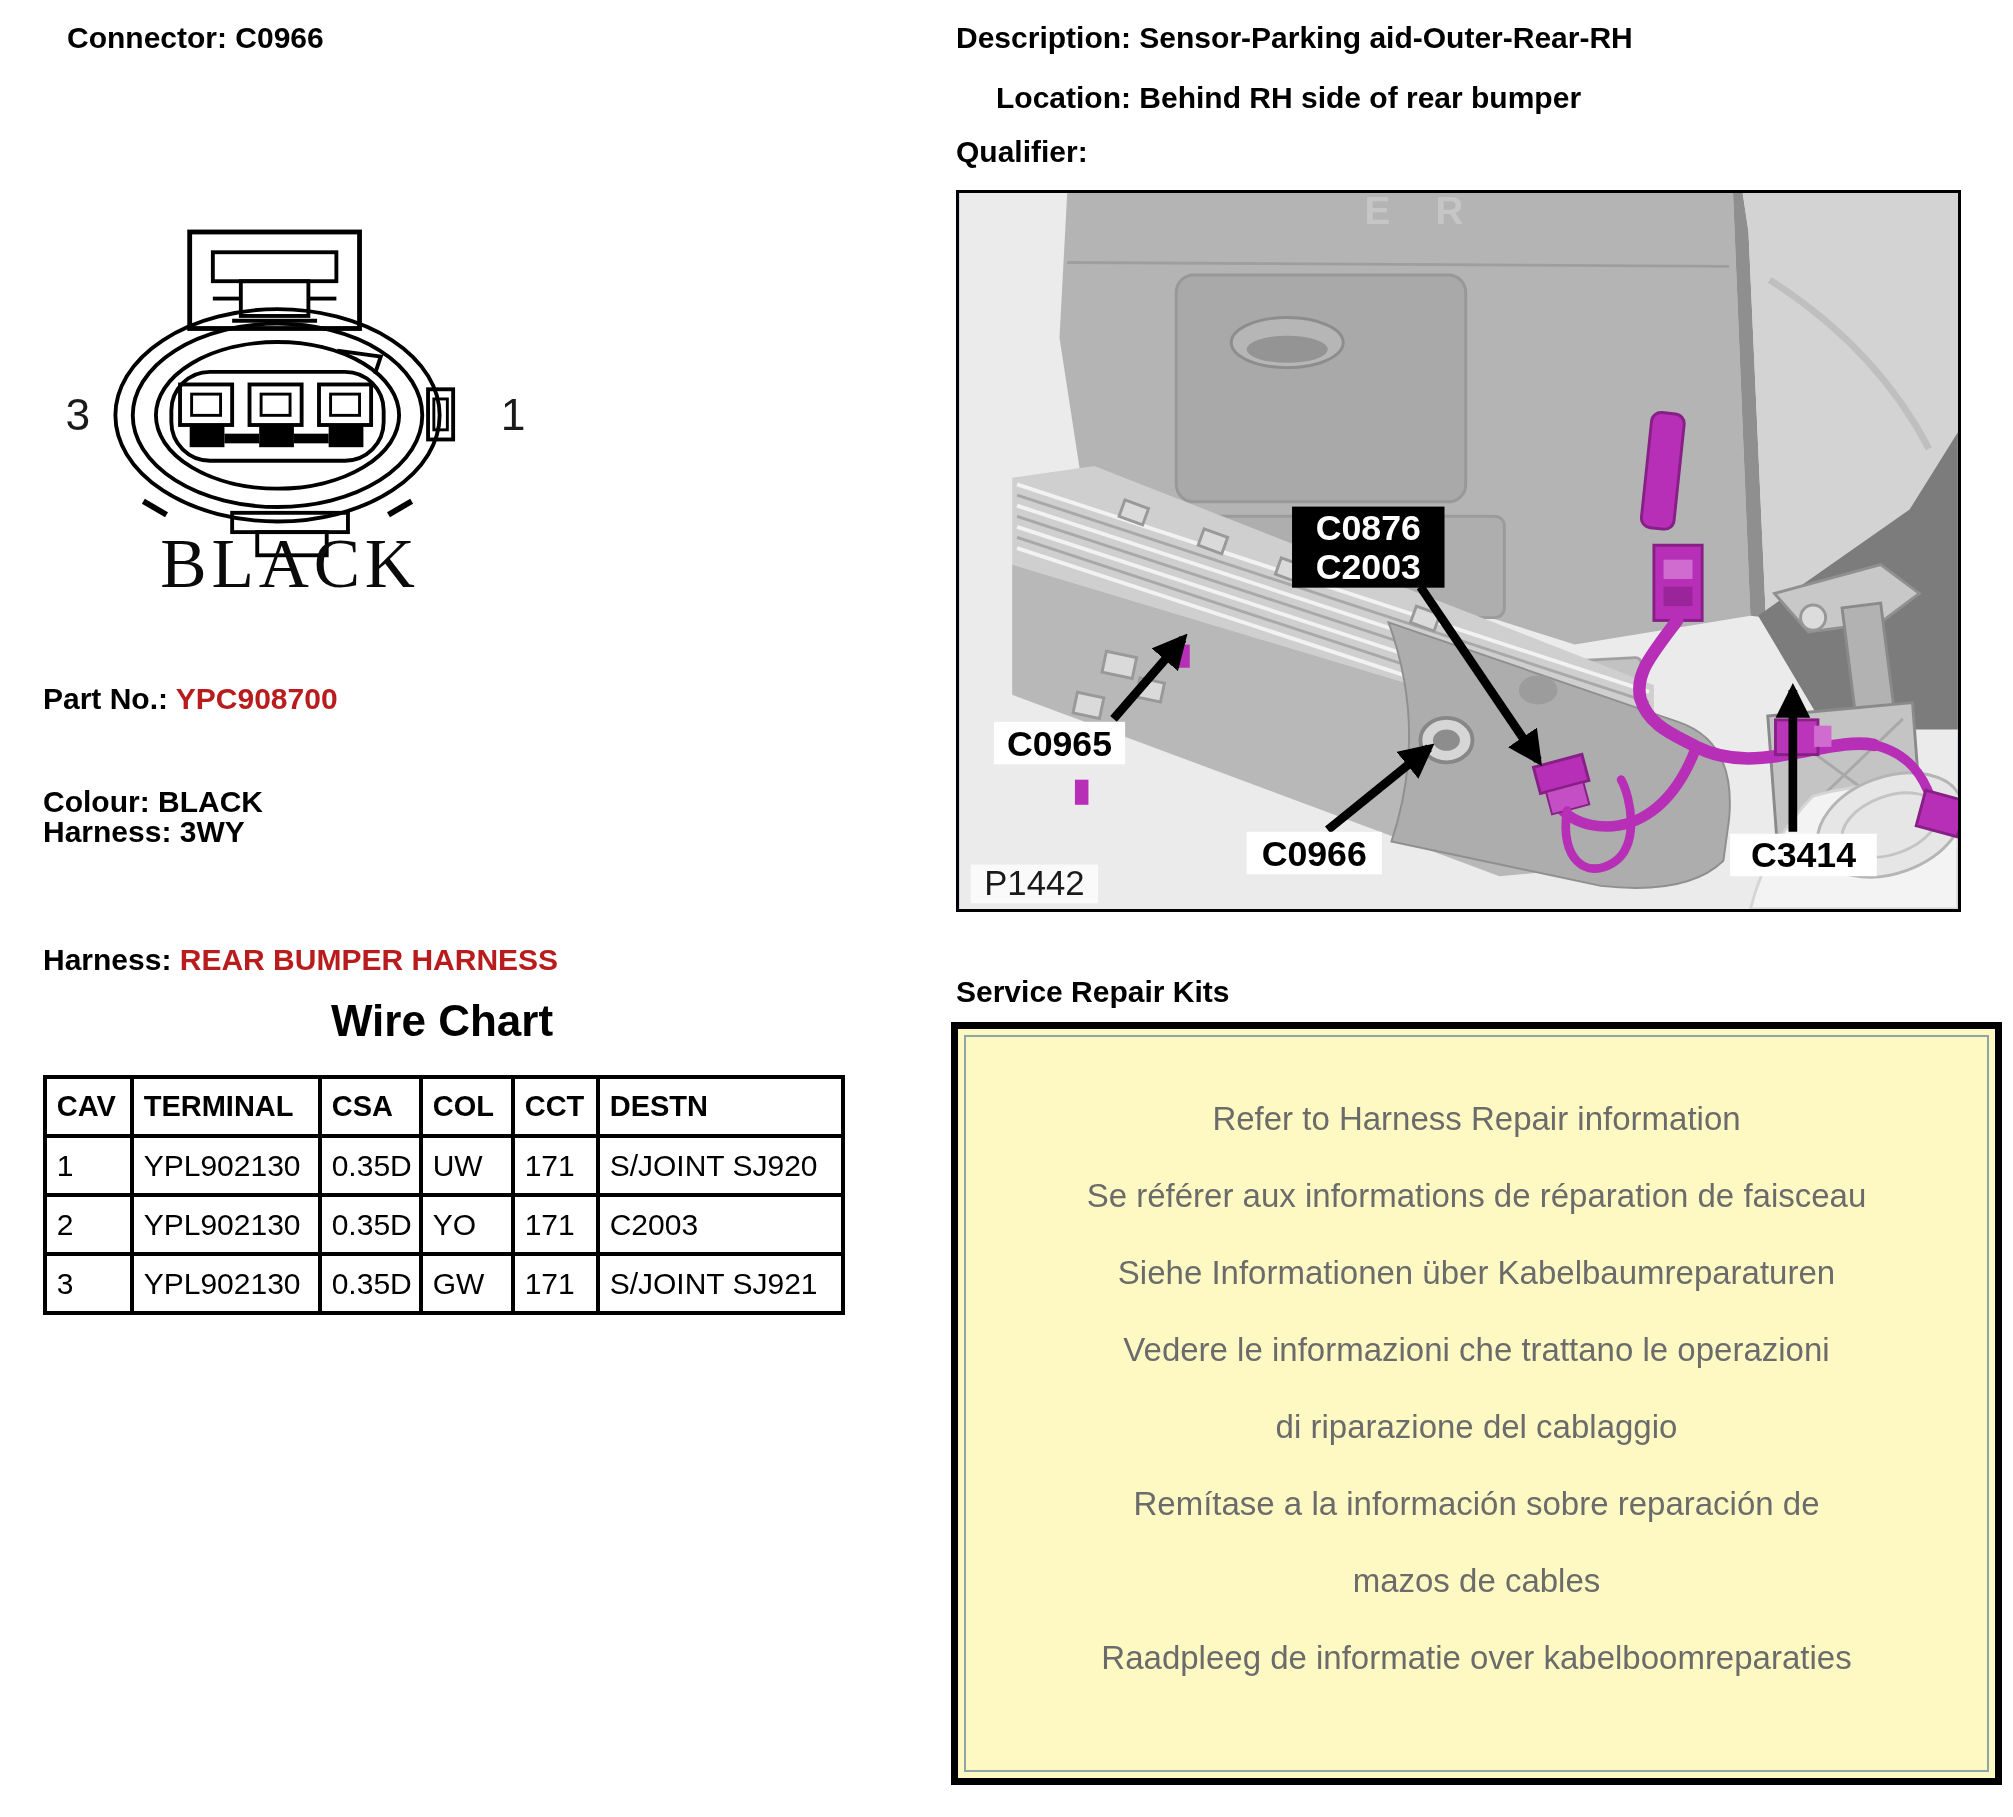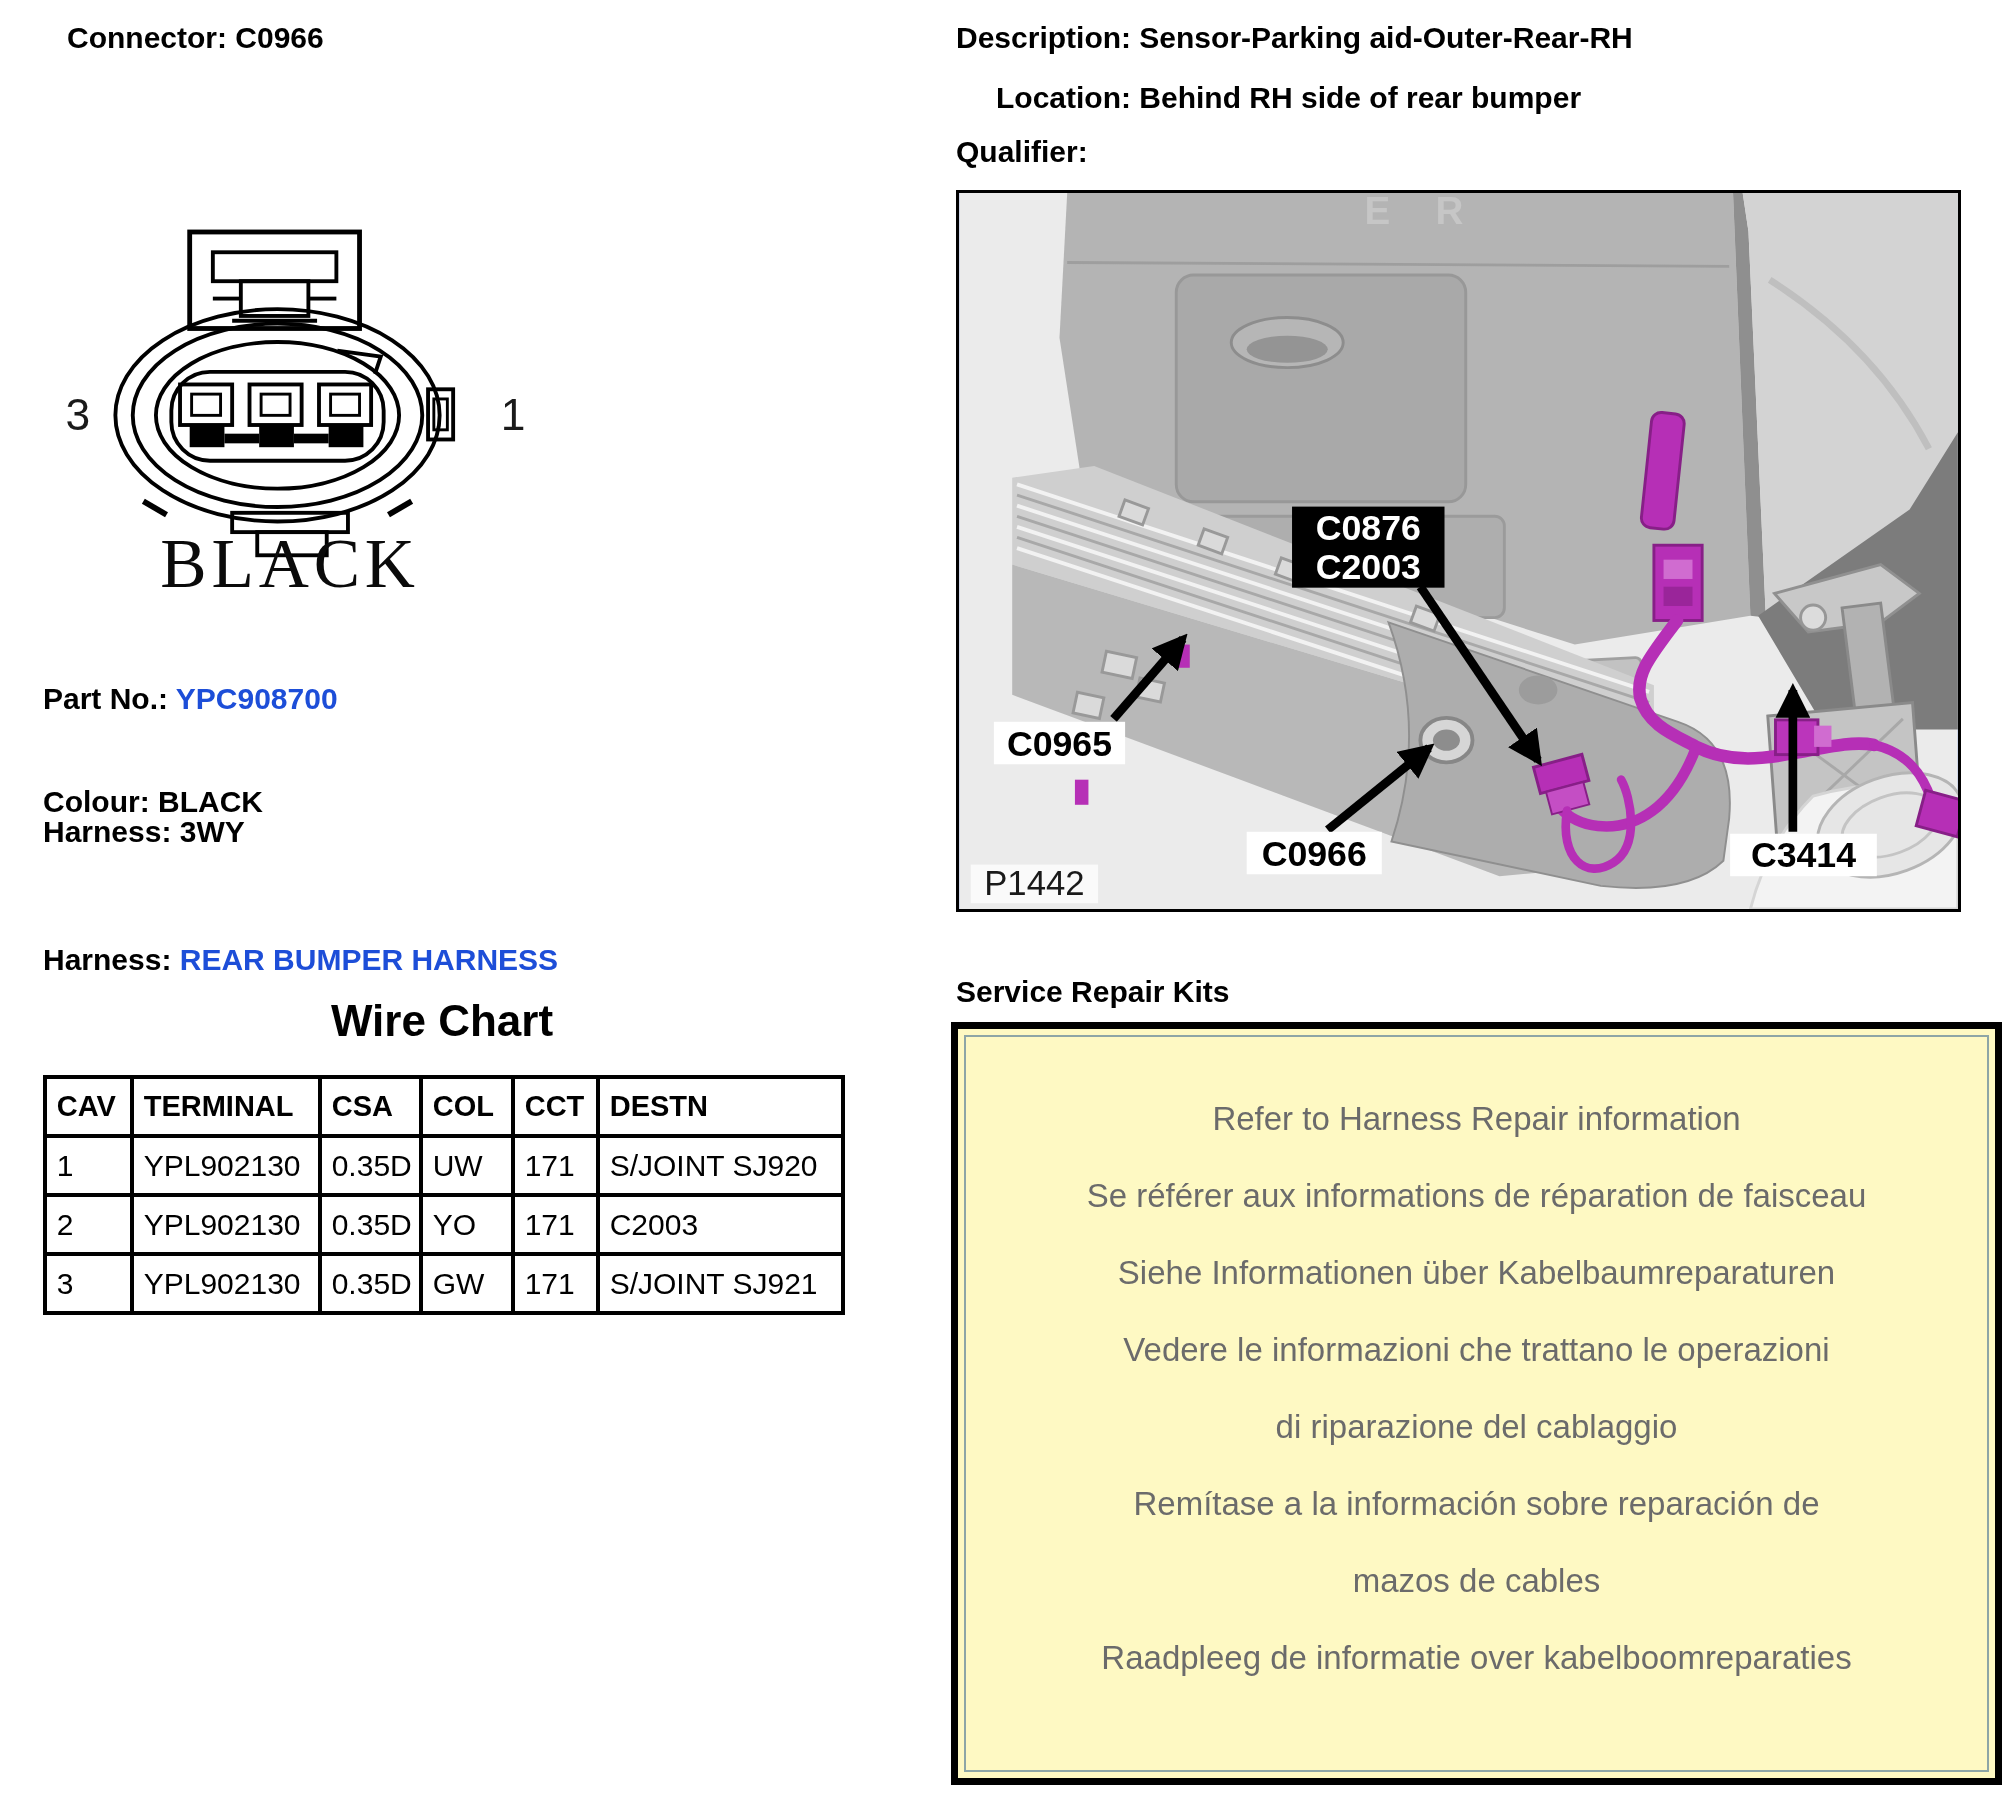--- a/index.html
+++ b/index.html
@@ -2,21 +2,21 @@
 <html><head>
 <meta charset="utf-8">
 <style>
   html,body{margin:0;padding:0;}
   body{
     width:2013px;height:1817px;background:#ffffff;position:relative;
     font-family:"Liberation Sans", sans-serif;color:#000;
   }
   .abs{position:absolute;}
   .h{font-weight:bold;font-size:30px;white-space:nowrap;}
-  .green{color:#1d4ed8;}
+  .green{color:#b91c1c;}
   
   .wc-title{font-weight:bold;font-size:44px;text-align:center;}
   table.wire{border-collapse:collapse;table-layout:fixed;}
   table.wire th, table.wire td{
     border:4.8px solid #000;height:55px;vertical-align:middle;
     padding:0 3.9px 0 9.7px;text-align:left;font-size:30px;overflow:hidden;white-space:nowrap;
   }
   table.wire th{font-weight:bold;font-size:29px;}
   table.wire td{font-weight:normal;}
   

